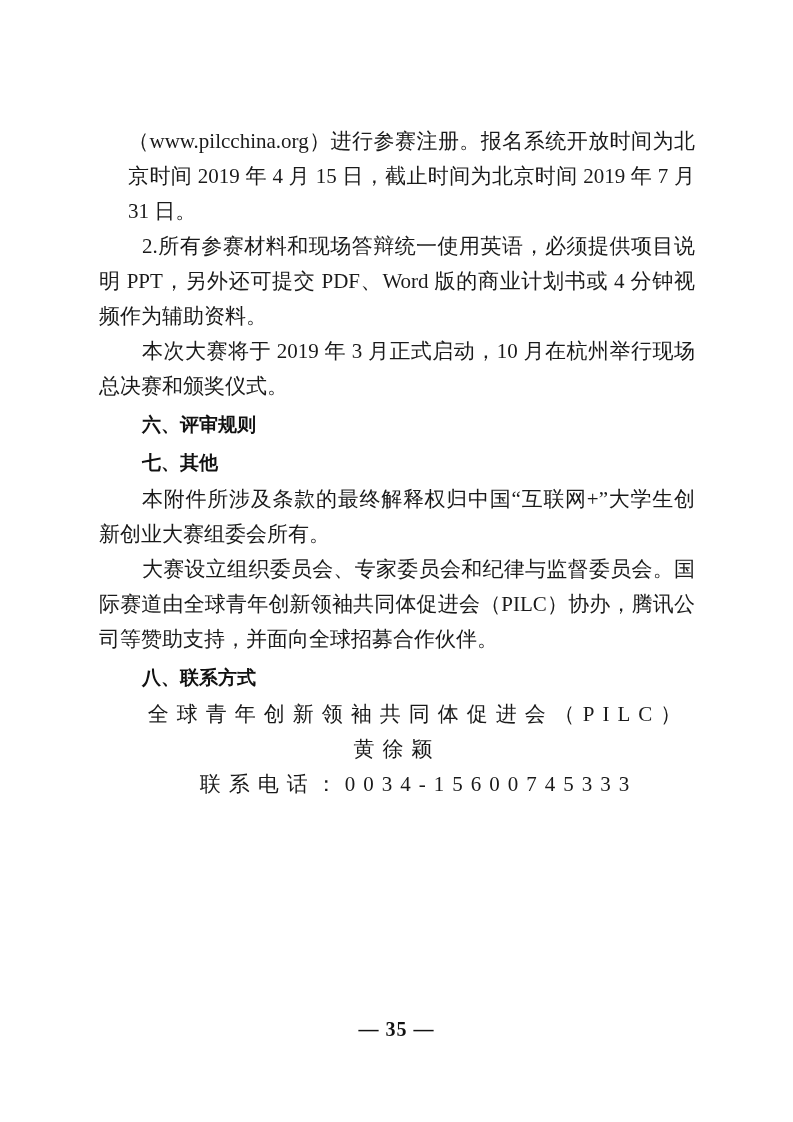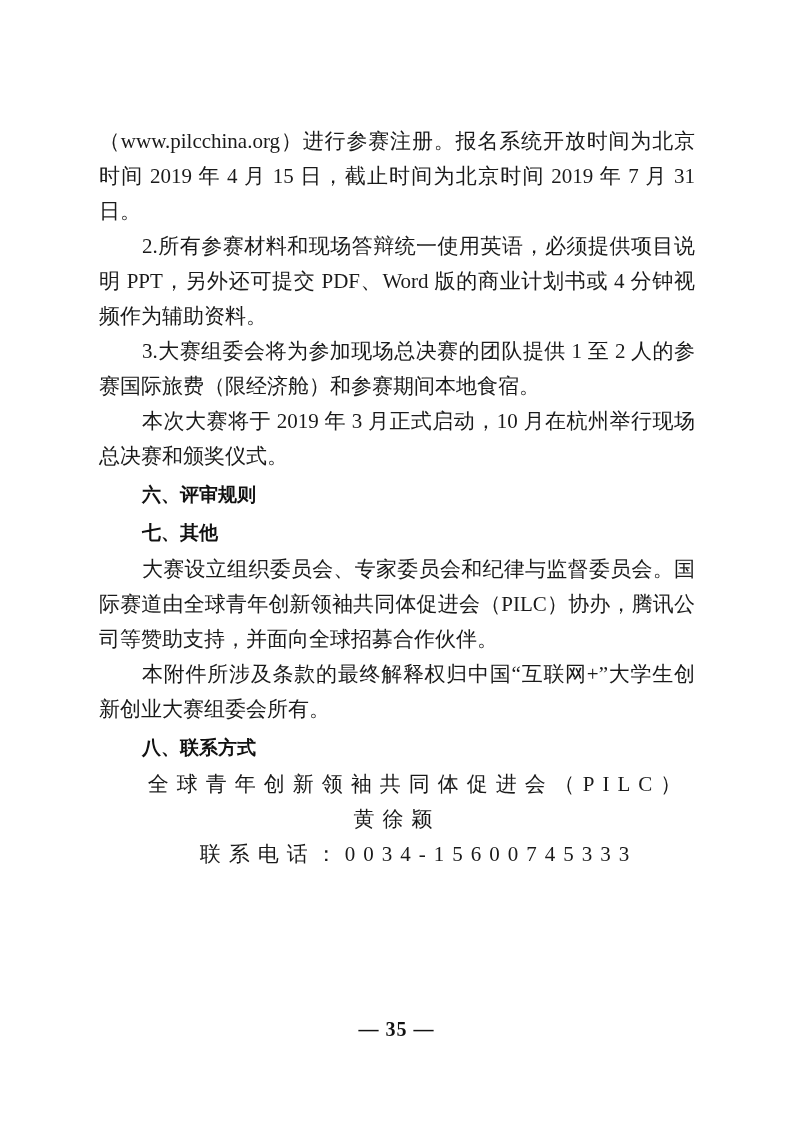--- a/index.html
+++ b/index.html
@@ -24,20 +24,21 @@
     font-size: 21px;
     line-height: 35px;
     text-align: justify;
   }
   .text-block p {
     margin: 0;
     text-indent: 43px;
   }
   .text-block p.continuation {
     text-indent: 0;
+    margin-left: 29px;
   }
   .section-heading {
     margin: 3px 0 2px 0;
     text-indent: 43px;
     font-family: "Liberation Sans", "DejaVu Sans", sans-serif;
     font-weight: 700;
     font-size: 19px;
     line-height: 35px;
     color: #111111;
   }
@@ -62,32 +63,31 @@
 </head>
 <body>
 
 <div class="page">
   <div class="text-block">
 
     <p class="continuation">（www.pilcchina.org）进行参赛注册。报名系统开放时间为北京时间 2019 年 4 月 15 日，截止时间为北京时间 2019 年 7 月 31 日。</p>
 
     <p>2.所有参赛材料和现场答辩统一使用英语，必须提供项目说明 PPT，另外还可提交 PDF、Word 版的商业计划书或 4 分钟视频作为辅助资料。</p>
 
-    <p>3.大赛组委会将为参加现场总决赛的团队提供 1 至 2 人的参赛国际旅费（限经济舱）和参赛期间本地食宿。</p>
 
     <p>本次大赛将于 2019 年 3 月正式启动，10 月在杭州举行现场总决赛和颁奖仪式。</p>
 
     <h2 class="section-heading">六、评审规则</h2>
 
 
     <h2 class="section-heading">七、其他</h2>
 
+    <p>本附件所涉及条款的最终解释权归中国“互联网+”大学生创新创业大赛组委会所有。</p>
+
     <p>大赛设立组织委员会、专家委员会和纪律与监督委员会。国际赛道由全球青年创新领袖共同体促进会（PILC）协办，腾讯公司等赞助支持，并面向全球招募合作伙伴。</p>
-
-    <p>本附件所涉及条款的最终解释权归中国“互联网+”大学生创新创业大赛组委会所有。</p>
 
     <h2 class="section-heading">八、联系方式</h2>
 
     <p class="spread">全球青年创新领袖共同体促进会（PILC）　黄徐颖</p>
 
     <p class="spread">联系电话：0034-15600745333</p>
 
   </div>
 
   <div class="page-number">— 35 —</div>

